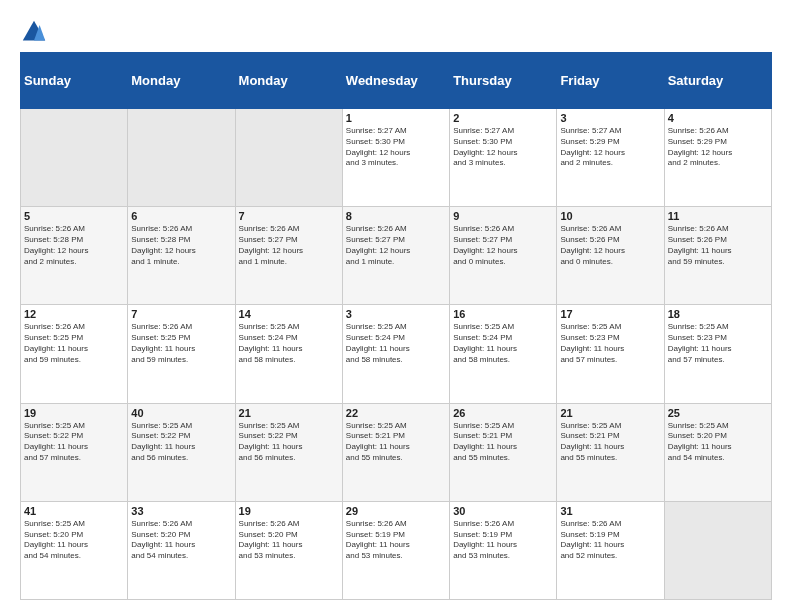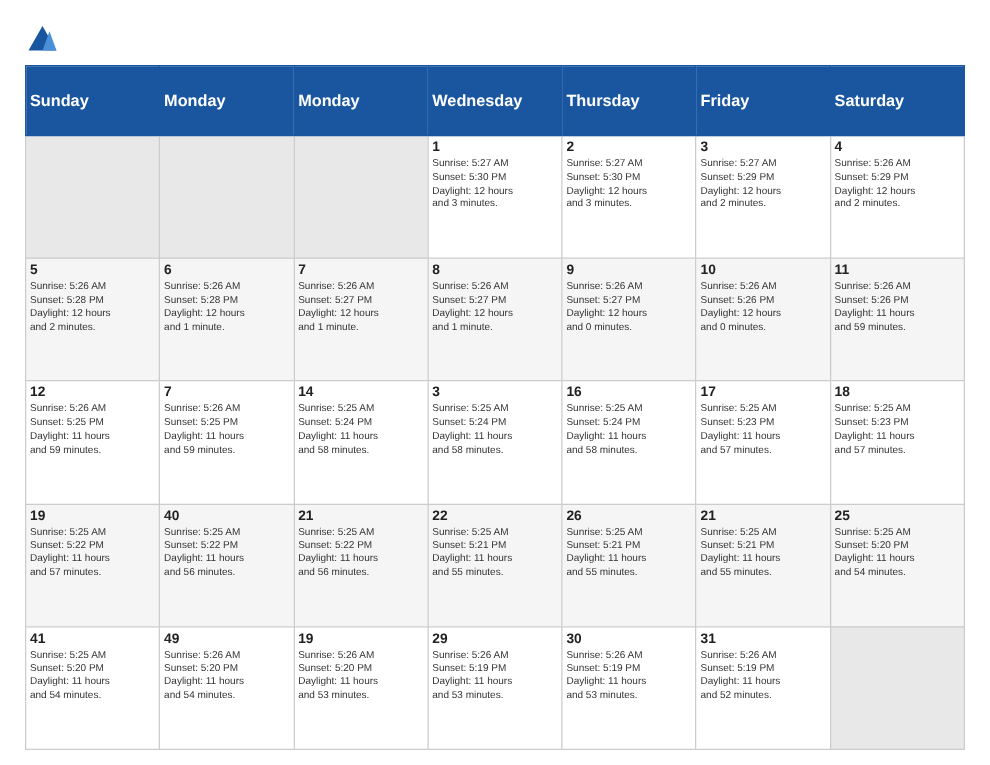--- a/index.html
+++ b/index.html
@@ -332,21 +332,21 @@
         </tr>
         <tr>
           <td>
             <span class="day-num">41</span>
             <div class="day-info" style="white-space: pre-line;">Sunrise: 5:25 AM
 Sunset: 5:20 PM
 Daylight: 11 hours
 and 54 minutes.</div>
           </td>
           <td>
-            <span class="day-num">49</span>
+            <span class="day-num">33</span>
             <div class="day-info" style="white-space: pre-line;">Sunrise: 5:26 AM
 Sunset: 5:20 PM
 Daylight: 11 hours
 and 54 minutes.</div>
           </td>
           <td>
             <span class="day-num">19</span>
             <div class="day-info" style="white-space: pre-line;">Sunrise: 5:26 AM
 Sunset: 5:20 PM
 Daylight: 11 hours

